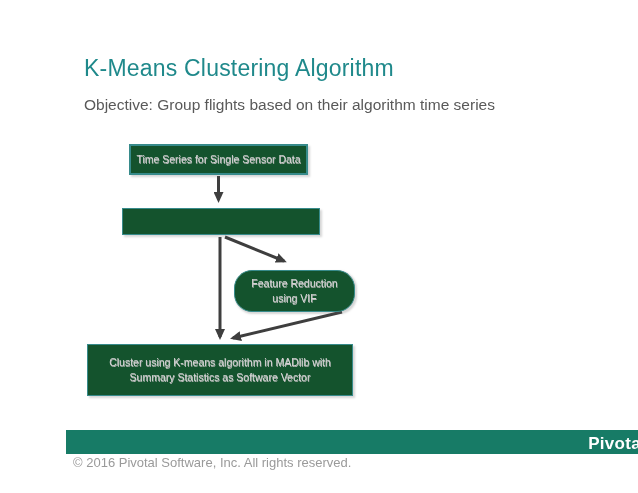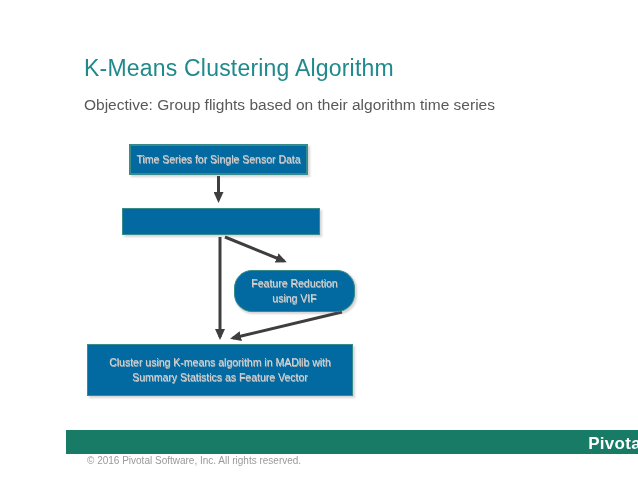--- a/index.html
+++ b/index.html
@@ -12,37 +12,37 @@
     position:absolute;left:43px;top:55px;margin:0;
     font-size:23px;font-weight:400;color:#1f898b;letter-spacing:0.2px;
   }
   .subtitle{
     position:absolute;left:43px;top:96px;margin:0;
     font-size:15.5px;font-weight:400;color:#595959;
   }
   .diagram{position:absolute;left:0;top:0;width:638px;height:493px;}
   .arrows{position:absolute;left:0;top:0;pointer-events:none;}
   .node{
-    position:absolute;background:#0369a1;border:1.5px solid #378b8b;
+    position:absolute;background:#14532d;border:1.5px solid #378b8b;
     box-shadow:1.5px 1.5px 2px rgba(90,90,90,0.25);
     display:flex;align-items:center;justify-content:center;text-align:center;
     color:#d4d4d4;text-shadow:0.5px 0.5px 0.5px #b9b9b9;
     font-size:10.5px;line-height:1.4;box-sizing:border-box;
   }
   .node-time-series{left:88px;top:144px;width:179px;height:31px;border-width:2px;}
   .node-blank{left:81px;top:208px;width:198px;height:27px;border-width:1px;}
   .node-feature-reduction{left:193px;top:270px;width:121px;height:42px;padding:0 8px;border-radius:18px;}
   .node-cluster{left:46px;top:344px;width:266px;height:52px;padding:0 12px;}
   .footer-bar{
     position:absolute;left:25px;top:430px;width:596px;height:24px;background:#177b66;
     display:flex;align-items:flex-end;justify-content:flex-end;
     padding-right:11px;box-sizing:border-box;
   }
   .logo{color:#ffffff;font-size:17px;font-weight:700;letter-spacing:0.3px;}
-  .copyright{position:absolute;left:46px;top:455px;font-size:10px;color:#9a9a9a;}
+  .copyright{position:absolute;left:32px;top:455px;font-size:13px;color:#9a9a9a;}
   .page-number{position:absolute;left:621px;top:456px;font-size:13px;color:#9a9a9a;}
 </style>
 </head>
 <body>
 
 <div class="slide">
 
   <h1 class="title">K-Means Clustering Algorithm</h1>
   <p class="subtitle">Objective: Group flights based on their algorithm time series</p>
 
@@ -59,21 +59,21 @@
       <line x1="184" y1="237" x2="243" y2="261" stroke="#3e3e3e" stroke-width="3" marker-end="url(#ah)"></line>
       <line x1="301" y1="312" x2="192" y2="338" stroke="#3e3e3e" stroke-width="3" marker-end="url(#ah)"></line>
     </svg>
 
     <div class="node node-time-series">Time Series for Single Sensor Data</div>
 
     <div class="node node-blank"></div>
 
     <div class="node node-feature-reduction">Feature Reduction using VIF</div>
 
-    <div class="node node-cluster">Cluster using K-means algorithm in MADlib with Summary Statistics as Feature Vector</div>
+    <div class="node node-cluster">Cluster using K-means algorithm in MADlib with Summary Statistics as Software Vector</div>
   </div>
 
   <div class="footer-bar">
     <span class="logo">Pivotal.</span>
   </div>
 
   <div class="copyright">© 2016 Pivotal Software, Inc. All rights reserved.</div>
   <div class="page-number">45</div>
 
 </div>

